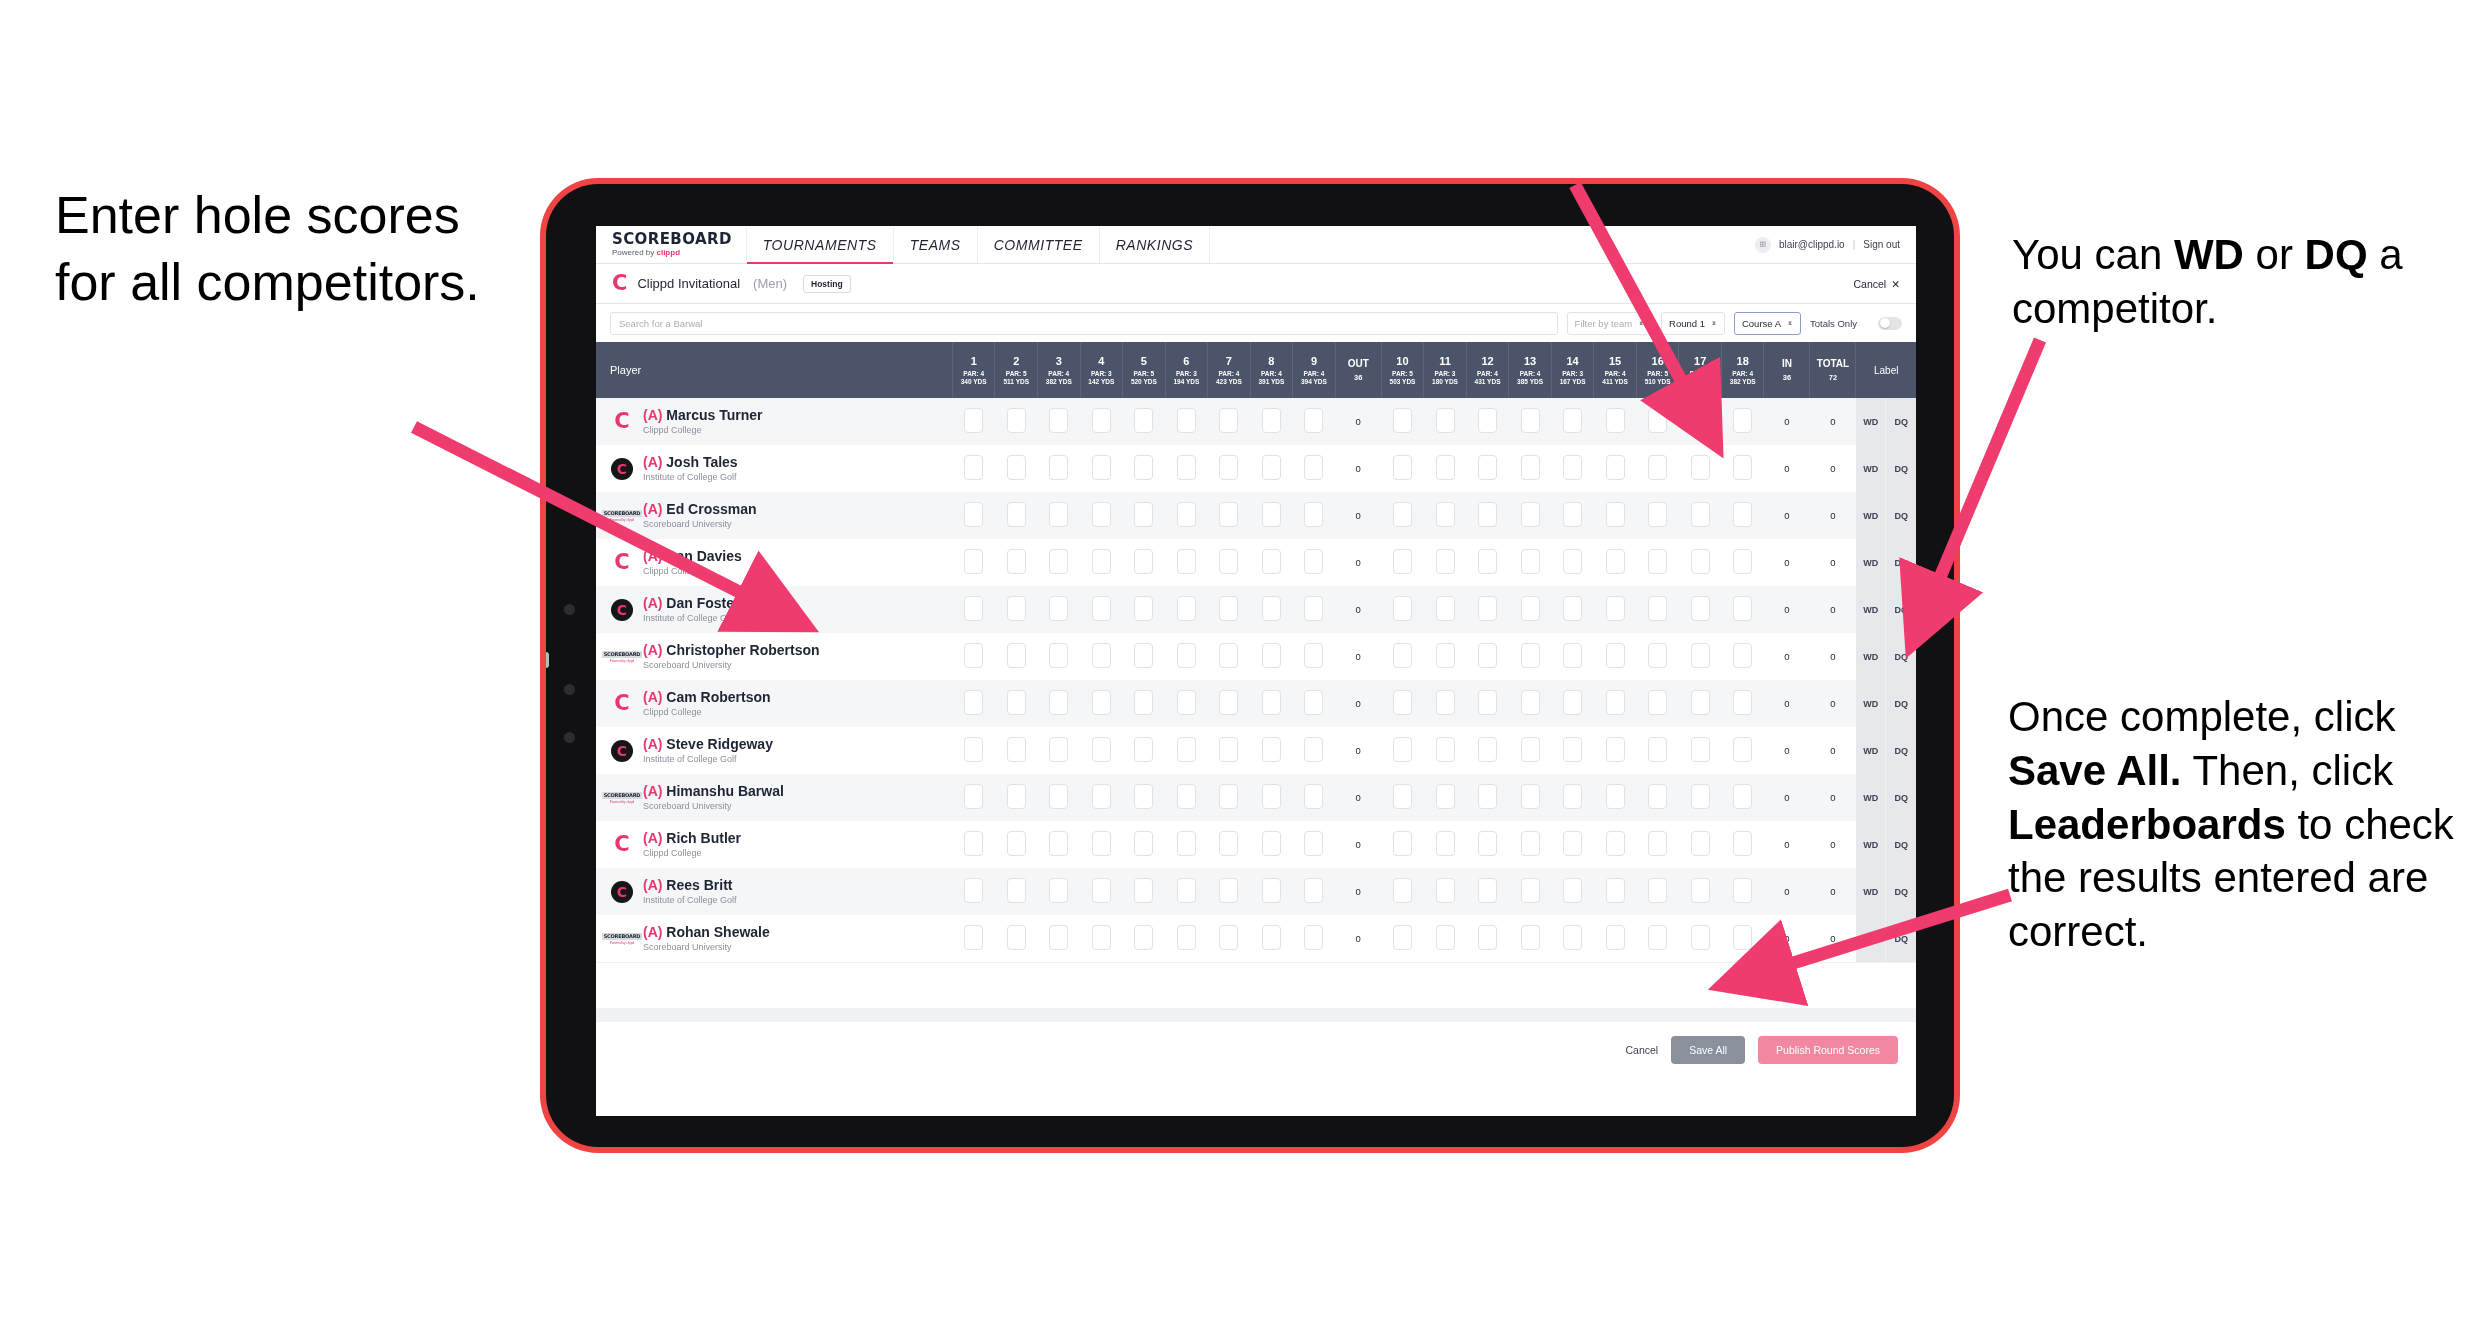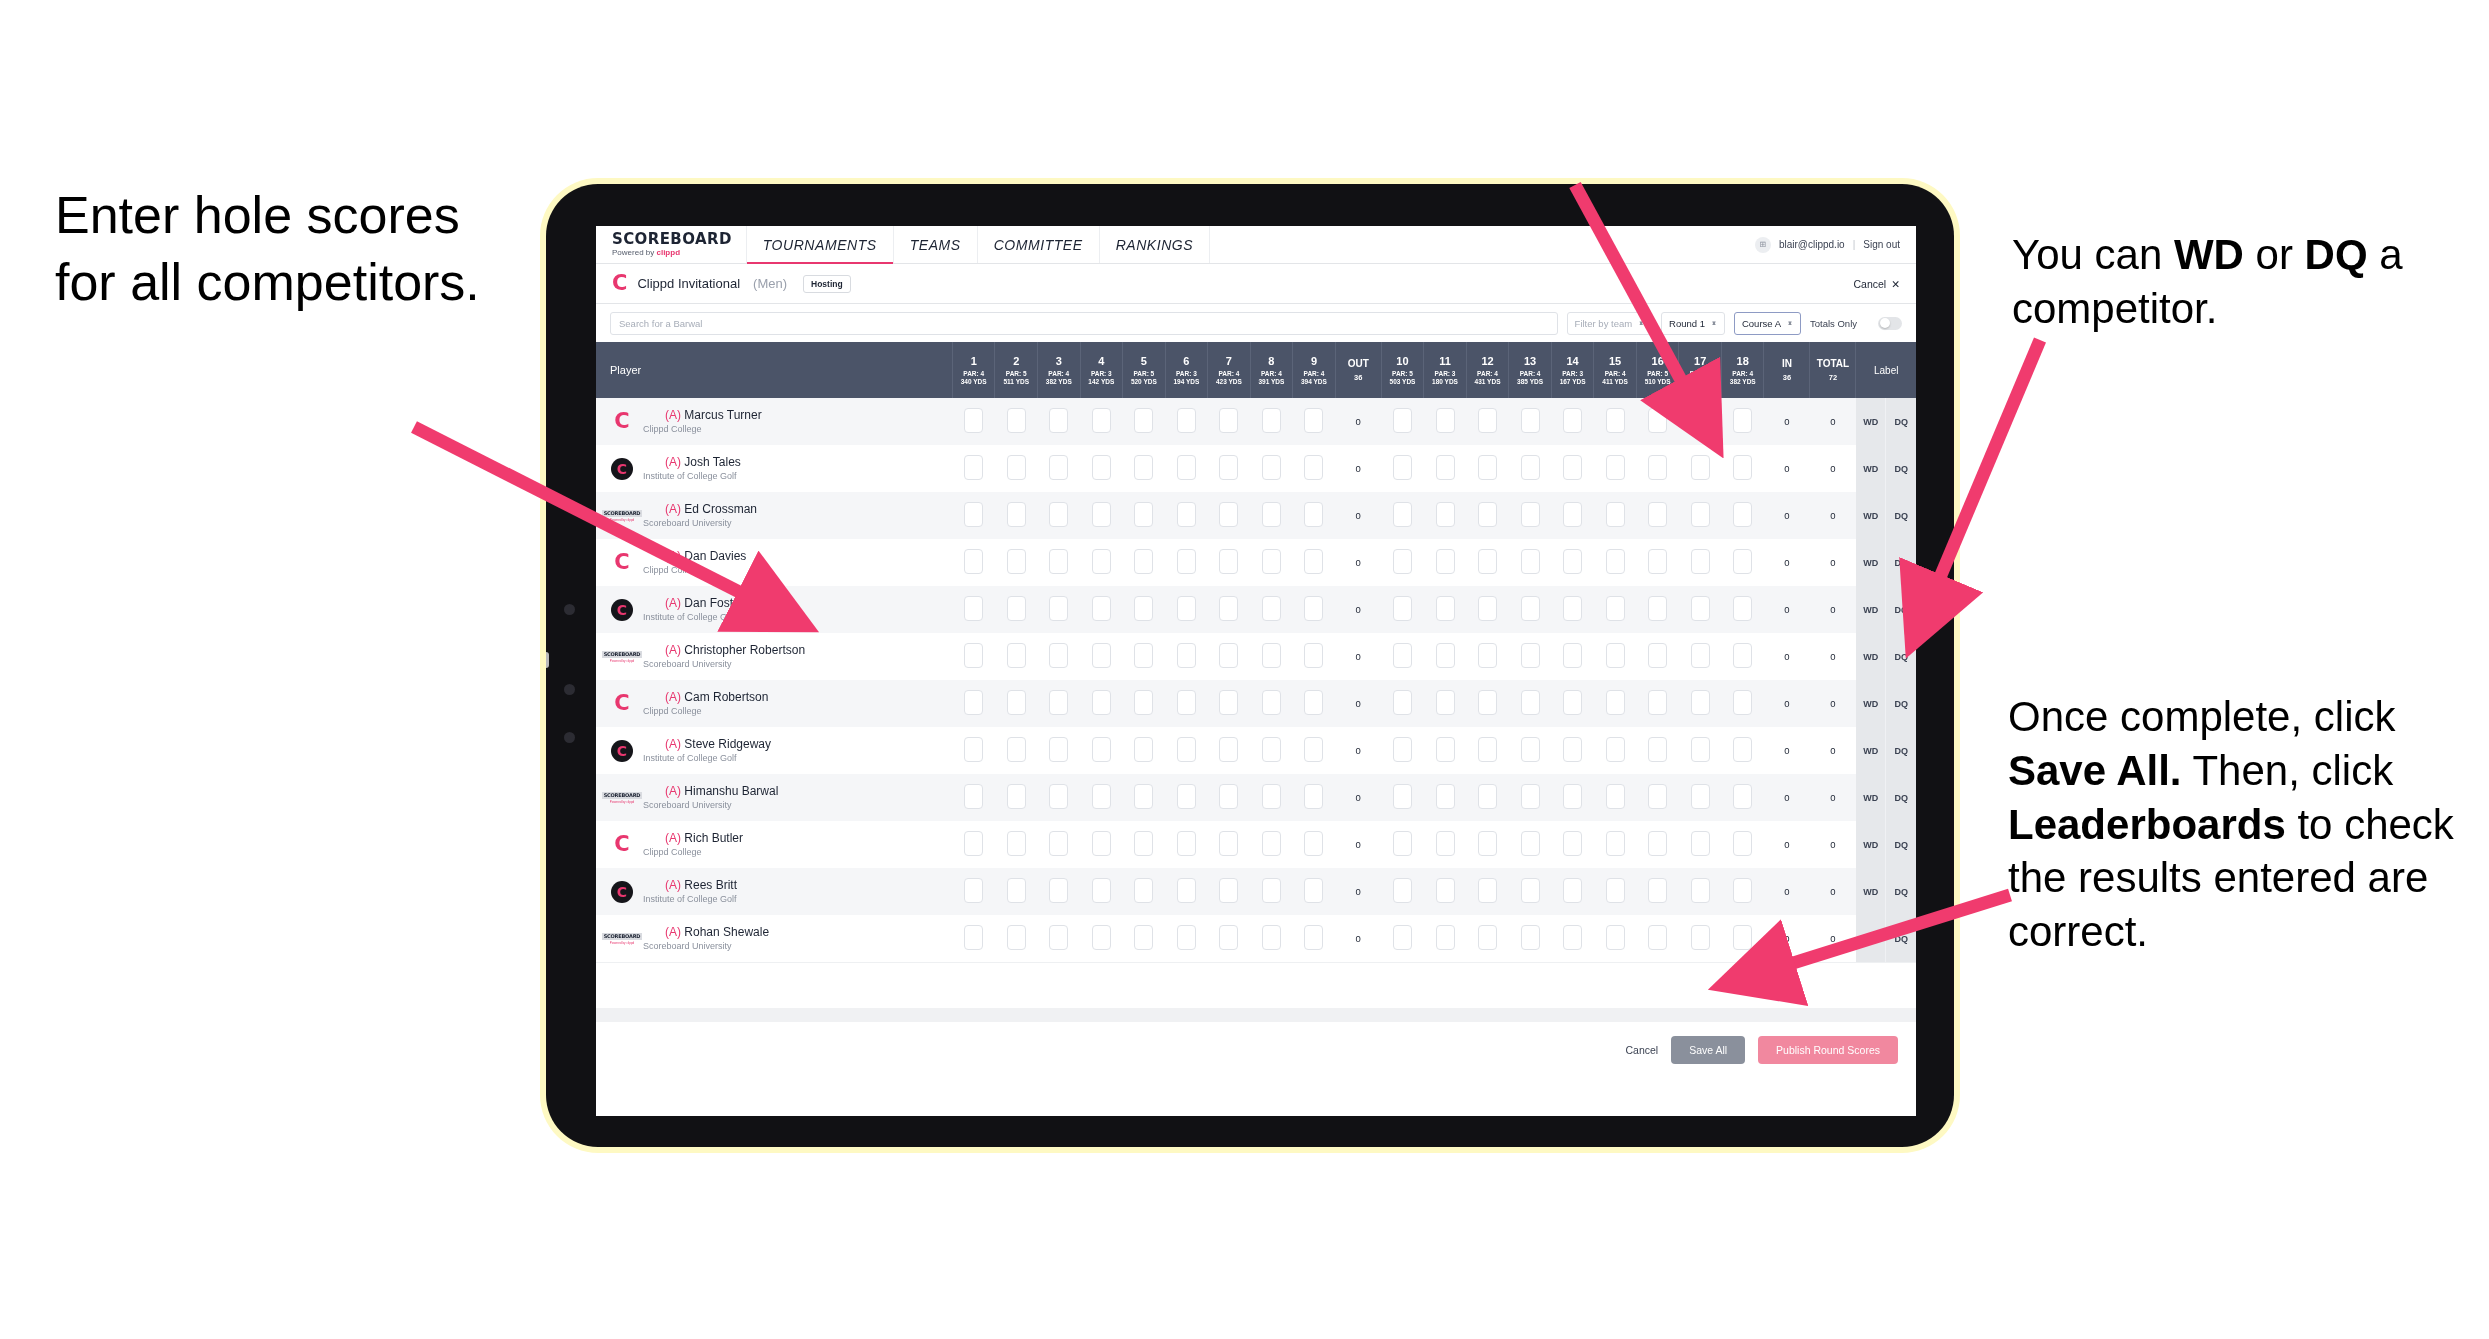--- a/index.html
+++ b/index.html
@@ -27,21 +27,21 @@
   .anno b { font-weight: 700; }
 
   
   .arrow-svg { position: absolute; left: 0; top: 0; width: 2489px; height: 1339px; pointer-events: none; }
 
   
   #tablet {
     position: absolute;
     left: 540px; top: 178px;
     width: 1420px; height: 975px;
-    background: #fef9c3;
+    background: #ef4444;
     border-radius: 58px;
     padding: 6px;
   }
   #tablet-inner {
     width: 100%; height: 100%;
     background: #111114;
     border-radius: 52px;
     position: relative;
     overflow: hidden;
   }
@@ -162,21 +162,21 @@
     font-family: "DejaVu Sans", sans-serif; font-weight: 700; font-size: 21px; color: #e8376f; line-height: 1;
   }
   .logo-ring {
     width: 22px; height: 22px; border-radius: 50%; background: #15151a;
     display: flex; align-items: center; justify-content: center;
   }
   .logo-ring span { font-family: "DejaVu Sans", sans-serif; font-weight: 700; font-size: 14px; color: #e8376f; line-height: 1; }
   .logo-sb { display: flex; flex-direction: column; align-items: center; justify-content: center; }
   .logo-sb b { font-family: "DejaVu Sans", sans-serif; font-size: 5px; letter-spacing: -.2px; color: #1d2433; background: #d9dbe0; padding: 1px 2px; line-height: 1; }
   .logo-sb i { font-size: 3px; color: #e8376f; font-style: normal; margin-top: 1px; }
-  .pname { font-size: 12px; font-weight: 400; color: #1d2433; line-height: 1.25; white-space: nowrap; margin-left: 22px; }
+  .pname { font-size: 14px; font-weight: 700; color: #1d2433; line-height: 1.25; white-space: nowrap; }
   .pname .amt { color: #e8376f; }
   .pteam { font-size: 9px; color: #8a909c; line-height: 1.25; margin-top: 1px; white-space: nowrap; }
   .scorebox {
     width: 19px; height: 25px; border: 1px solid #dfe2e7; border-radius: 4px; background: #fff;
     display: inline-block; cursor: text;
   }
   .zeroval { font-size: 9.5px; color: #1d2433; }
   .wd-dq { display: flex; align-items: stretch; height: 47px; }
   .wd-dq span {
     flex: 1; display: flex; align-items: center; justify-content: center;

